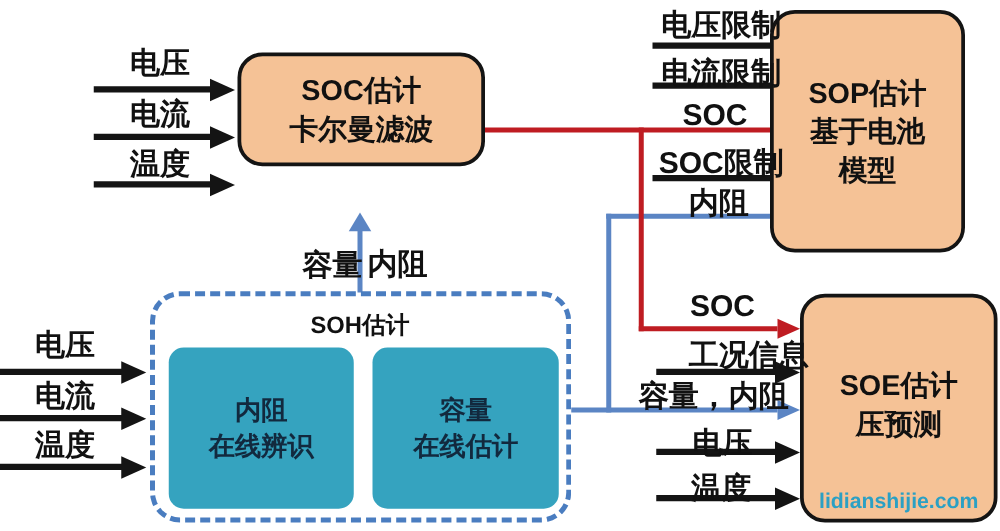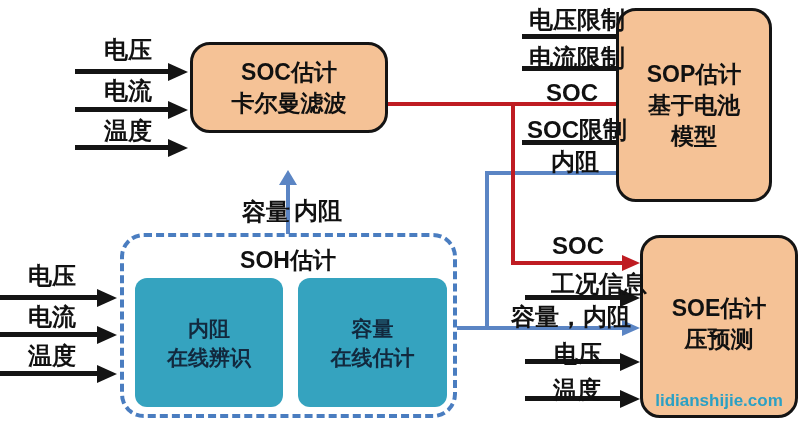--- a/index.html
+++ b/index.html
@@ -31,21 +31,21 @@
   .tri-r-red{border-width:8px 0 8px 18px;border-color:transparent transparent transparent #bf1c22;}
   .tri-r-blue{border-width:8px 0 8px 18px;border-color:transparent transparent transparent #5b85c4;}
   .tri-up-blue{border-width:0 9px 15px 9px;border-color:transparent transparent #5b85c4 transparent;}
   
   .lbl{
     position:absolute;transform:translate(-50%,-50%);white-space:nowrap;
     font-size:24px;font-weight:700;color:#111;
   }
   .soh-title{
     position:absolute;transform:translate(-50%,-50%);white-space:nowrap;
-    font-size:23px;font-weight:700;color:#111;
+    font-size:19px;font-weight:700;color:#111;
   }
   .watermark{
     position:absolute;left:50%;bottom:5px;transform:translateX(-50%);
     font-size:17px;font-weight:600;color:#2ba0c4;line-height:18px;white-space:nowrap;
   }
 </style>
 </head>
 <body>
 
 <div id="canvas">

